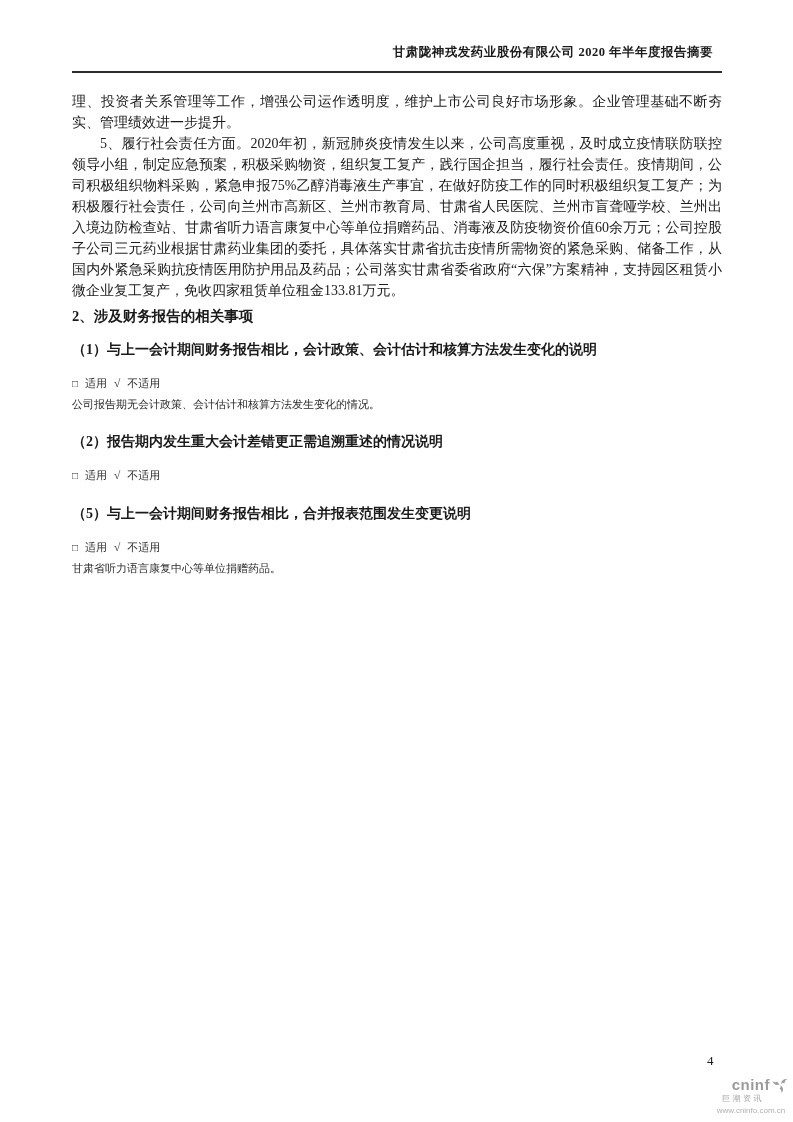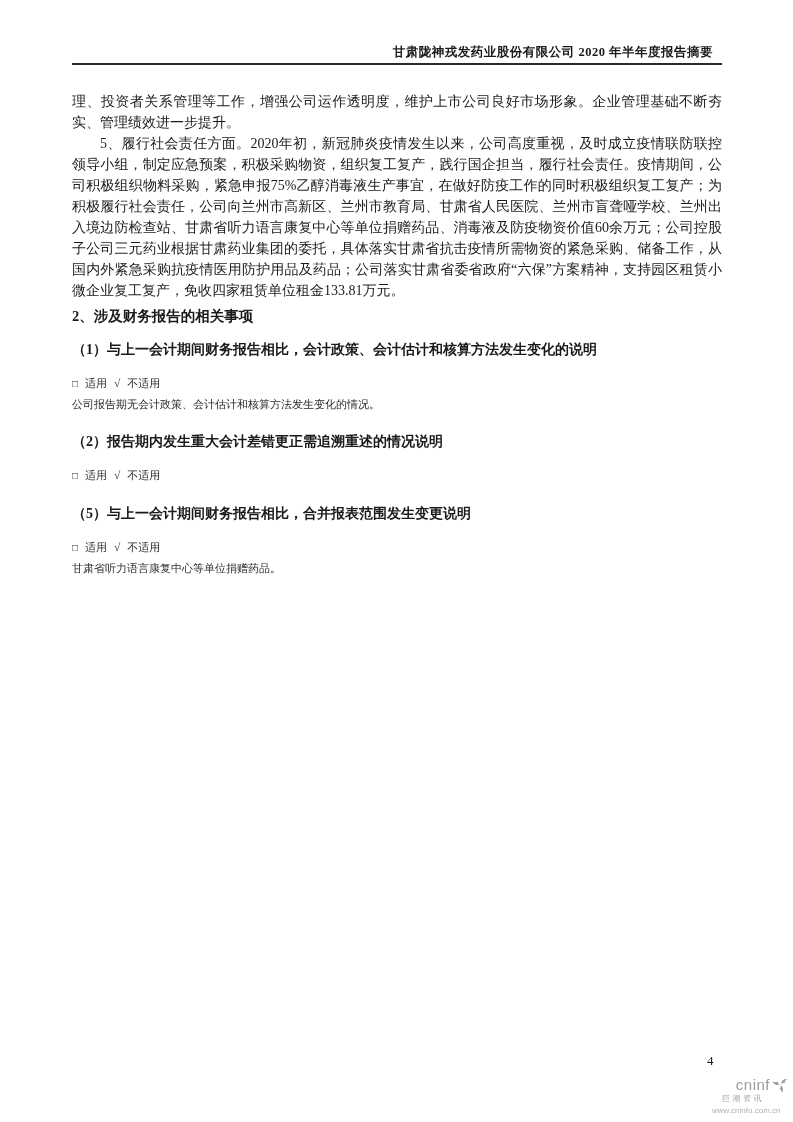--- a/index.html
+++ b/index.html
@@ -18,21 +18,21 @@
   
   .header {
     position: absolute;
     left: 72px;
     top: 44px;
     width: 650px;
     text-align: right;
     font-weight: bold;
     font-size: 12.5px;
     line-height: 16px;
-    padding-bottom: 3px;
+    padding-bottom: 11px;
     padding-right: 9px;
     border-bottom: 2px solid #2b2b2b;
     letter-spacing: 0.5px;
   }
 
   
   .content {
     position: absolute;
     left: 72px;
     top: 91px;
@@ -100,37 +100,37 @@
     user-select: none;
   }
   .logo-row1 {
     display: flex;
     justify-content: flex-end;
     align-items: center;
     gap: 1px;
   }
   .logo-brand {
     font-size: 15px;
-    font-weight: normal;
+    font-weight: bold;
     letter-spacing: 0.5px;
     color: #9b9b9b;
   }
   .logo-icon svg { display: block; }
   .logo-cn {
     font-size: 8px;
     letter-spacing: 2.5px;
     color: #a5a5a5;
     text-align: center;
     margin: -1px 16px 0 0;
     white-space: nowrap;
   }
   .logo-url {
     font-size: 8px;
     color: #b0b0b0;
-    text-align: left;
+    text-align: center;
     white-space: nowrap;
     margin-top: 2px;
   }
 </style>
 </head>
 <body>
 
 <div class="page">
 
   <div class="header">

